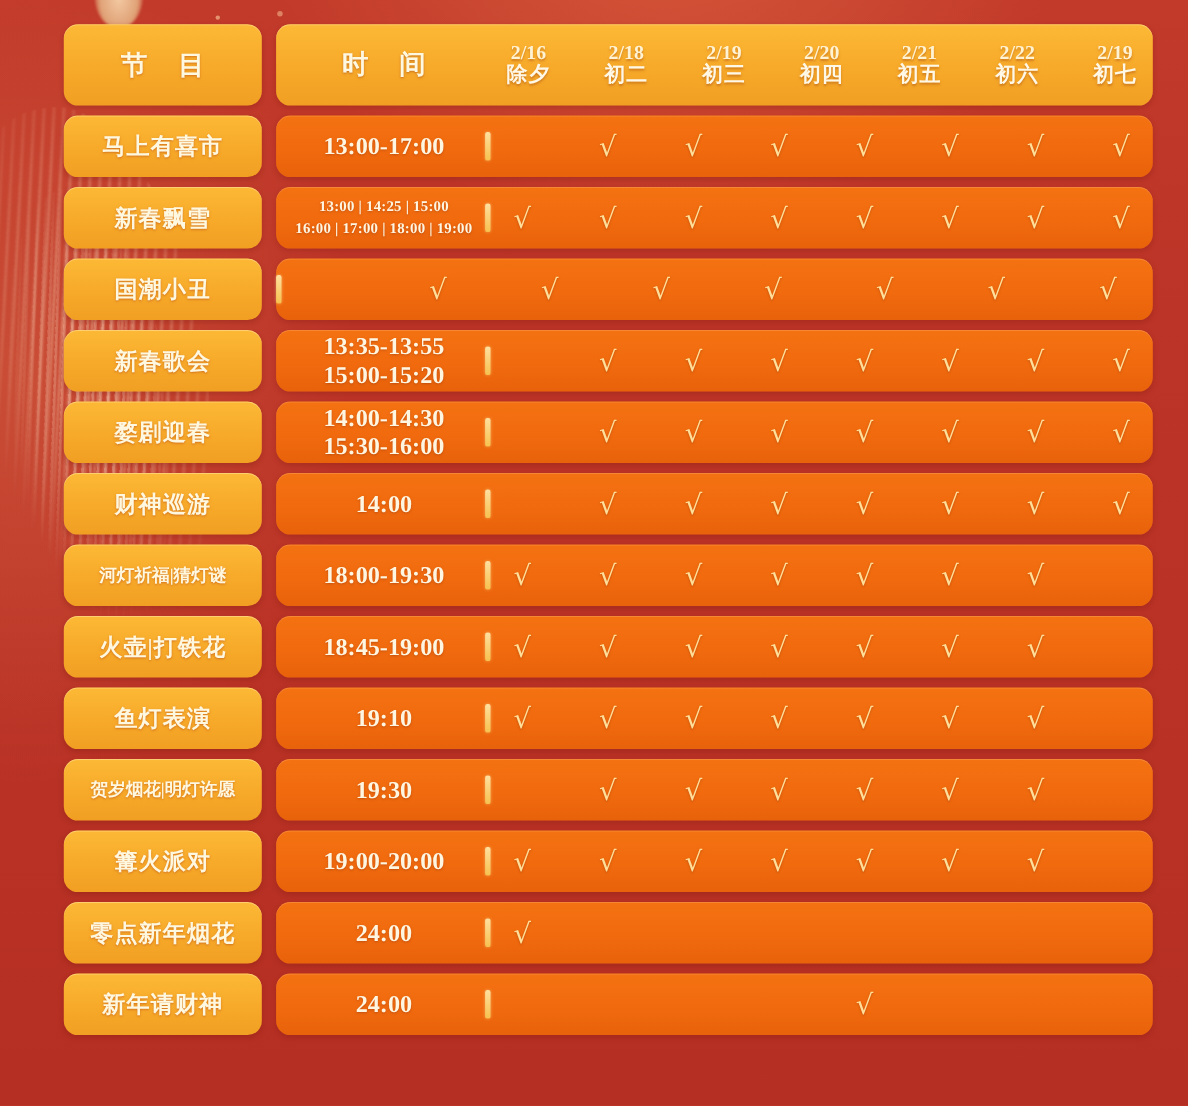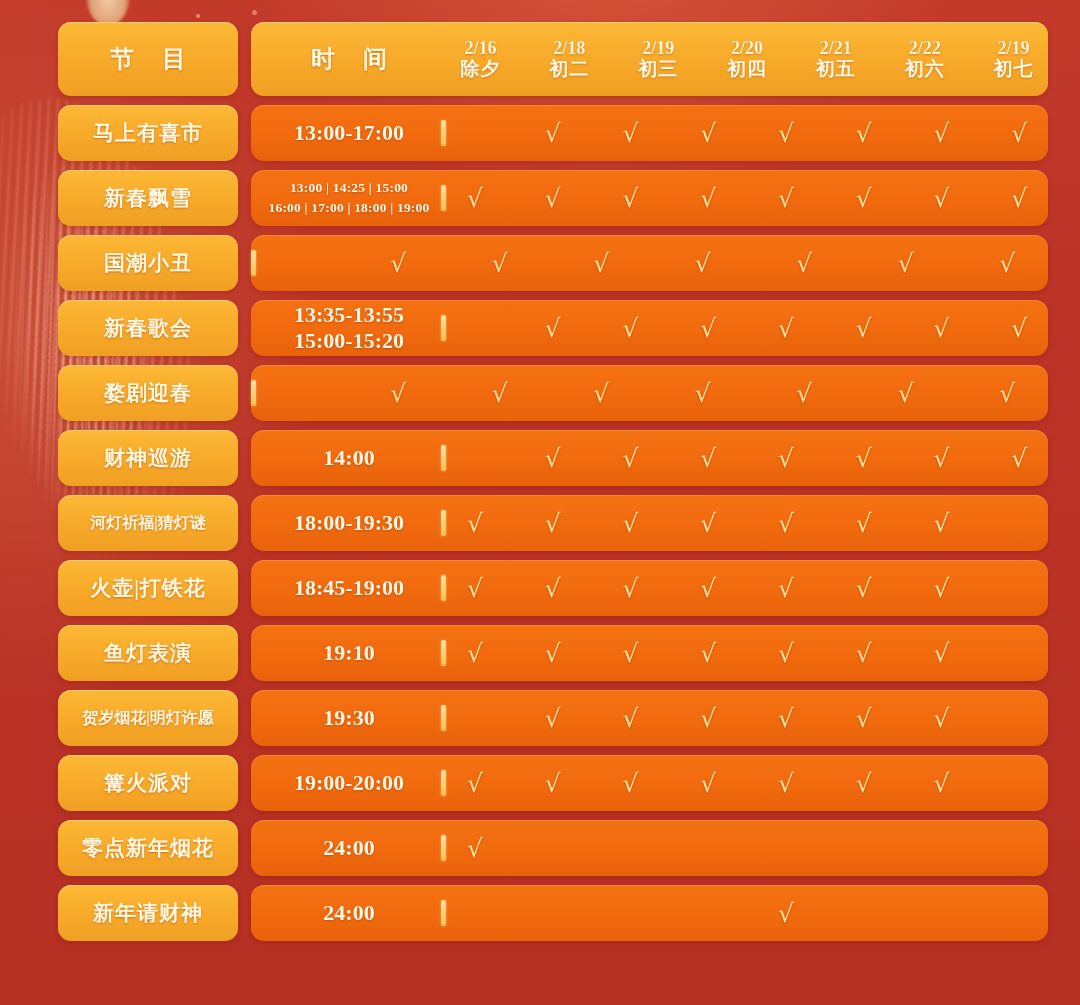--- a/index.html
+++ b/index.html
@@ -328,20 +328,24 @@
             </div>
             <div class="day">
               <span class="check">√</span>
             </div>
           </div>
         </div>
       </div>
       <div class="row">
         <div class="pill">婺剧迎春</div>
         <div class="panel">
+          <div class="timecell">
+            <div>14:00-14:30</div>
+            <div>15:30-16:00</div>
+          </div>
           <div class="divider"></div>
           <div class="days">
             <div class="day">
               <span class="check off">√</span>
             </div>
             <div class="day">
               <span class="check">√</span>
             </div>
             <div class="day">
               <span class="check">√</span>

